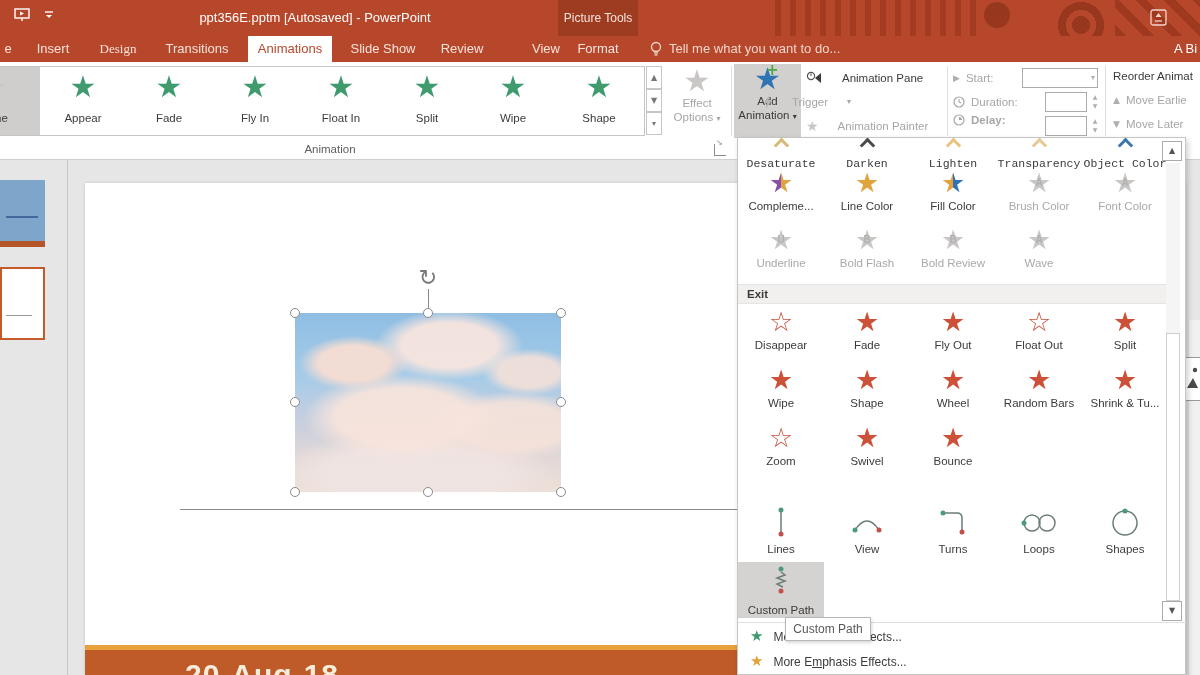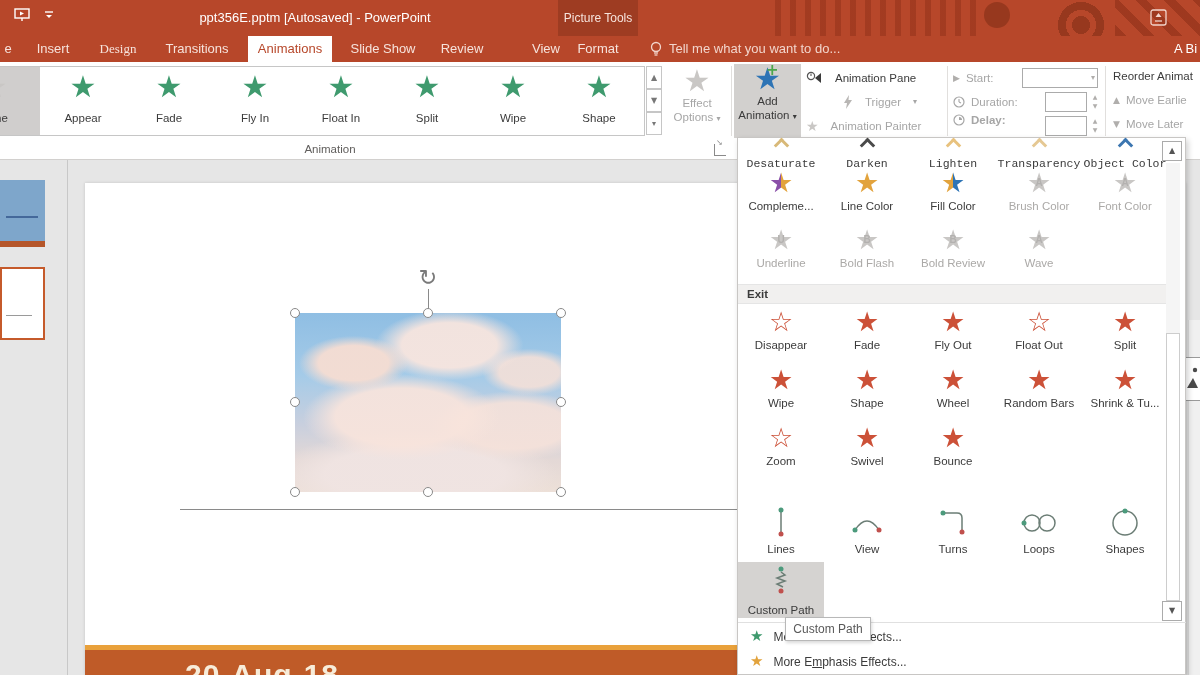--- a/index.html
+++ b/index.html
@@ -47,21 +47,21 @@
   .gal-scroll { position:absolute; left:646px; top:4px; width:16px; height:70px; }
   .gal-btn { width:16px; height:23px; border:1px solid #C6C6C6; background:#fff; font-size:8px; color:#777; text-align:center; line-height:21px; }
   .vsep { position:absolute; top:4px; width:1px; height:70px; background:#E1DFDD; }
 
   .effopt { position:absolute; left:666px; top:4px; width:62px; height:70px; text-align:center; }
   .btn-txt2 { font-size:11.5px; color:#A6A6A6; line-height:1.25; }
   .addanim { position:absolute; left:734px; top:2px; width:67px; height:74px; background:#D2D0CE; text-align:center; }
   .addanim .btn-txt2 { color:#3b3b3b; }
   .plus { position:absolute; left:12px; top:2px; color:#4CA64C; font-weight:bold; font-size:15px; }
 
-  .adv-row { position:absolute; left:806px; height:16px; display:flex; align-items:center; gap:12px; font-size:11.5px; }
+  .adv-row { position:absolute; left:806px; height:16px; display:flex; align-items:center; gap:19px; font-size:11.5px; }
   .txt-on { color:#3b3b3b; }
   .txt-off { color:#A6A6A6; }
   .dd { font-size:8px; color:#A6A6A6; }
 
   .tim-label { position:absolute; left:953px; height:16px; display:flex; align-items:center; gap:6px; font-size:11.5px; color:#A6A6A6; }
   .combo { position:absolute; left:1022px; top:6px; width:76px; height:20px; border:1px solid #ABABAB; background:#fff; }
   .combo-arrow { position:absolute; right:2px; top:5px; font-size:8px; color:#B0AEAC; }
   .spin { position:absolute; left:1045px; width:42px; height:20px; border:1px solid #ABABAB; background:#fff; }
   .spin-arrows { position:absolute; left:1089px; width:12px; height:20px; font-size:6px; color:#B0AEAC; text-align:center; line-height:9px; }
 
@@ -290,21 +290,21 @@
     <div class="adv-row" style="top:8px;">
       <span>
         <svg width="17" height="14" viewBox="0 0 17 14">
           <circle cx="5" cy="5" r="3.6" fill="none" stroke="#555" stroke-width="1.2"></circle>
           <line x1="5" y1="5" x2="5" y2="2.6" stroke="#555" stroke-width="1.1"></line>
           <path d="M15 2 L9 7 L15 12 Z" fill="#3b3b3b"></path>
         </svg>
       </span>
       <span class="txt-on">Animation Pane</span>
     </div>
-    <div class="adv-row" style="top:32px; left:843px;justify-content:space-between;">
+    <div class="adv-row" style="top:32px; left:763px;justify-content:space-between;">
       <span>
         <svg width="10" height="14" viewBox="0 0 10 14">
             <path d="M6 0 L1 8 L4 8 L3 14 L9 5 L5.5 5 Z" fill="#B8B6B4"></path>
           </svg>
       </span>
       <span class="txt-off">Trigger</span>
       <span class="dd glyph">▾</span>
     </div>
     <div class="adv-row" style="top:56px;">
       <span class="glyph s-gray" style="font-size:14px;">★</span>

